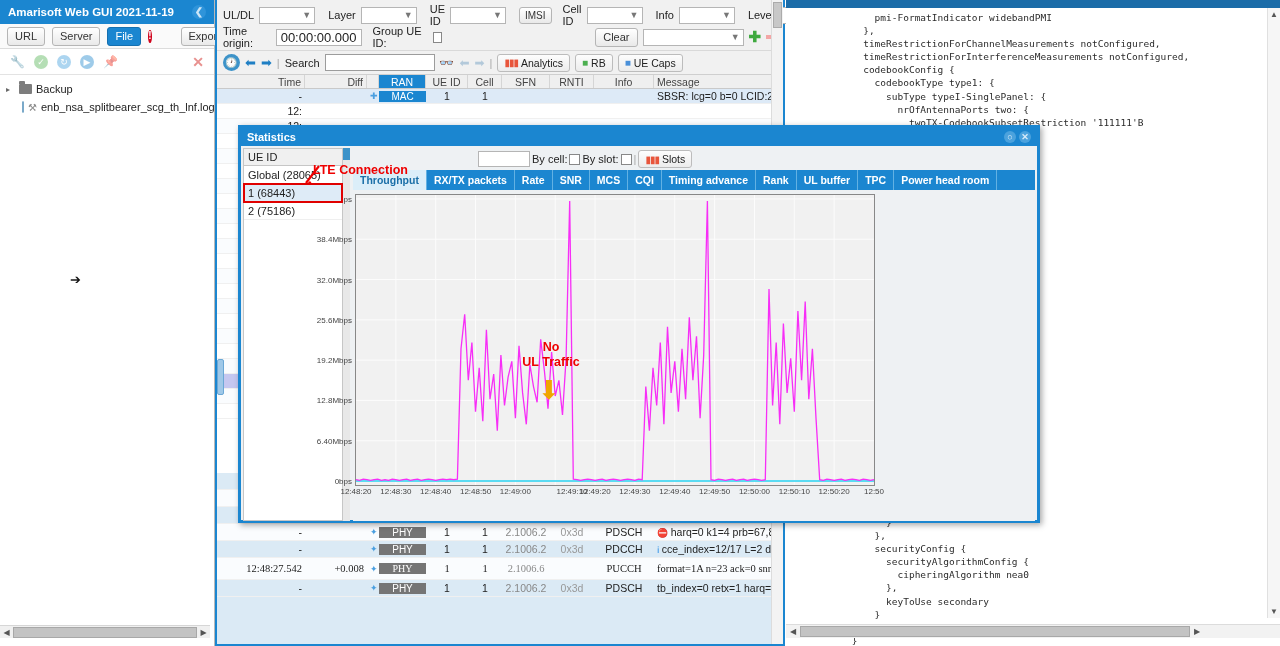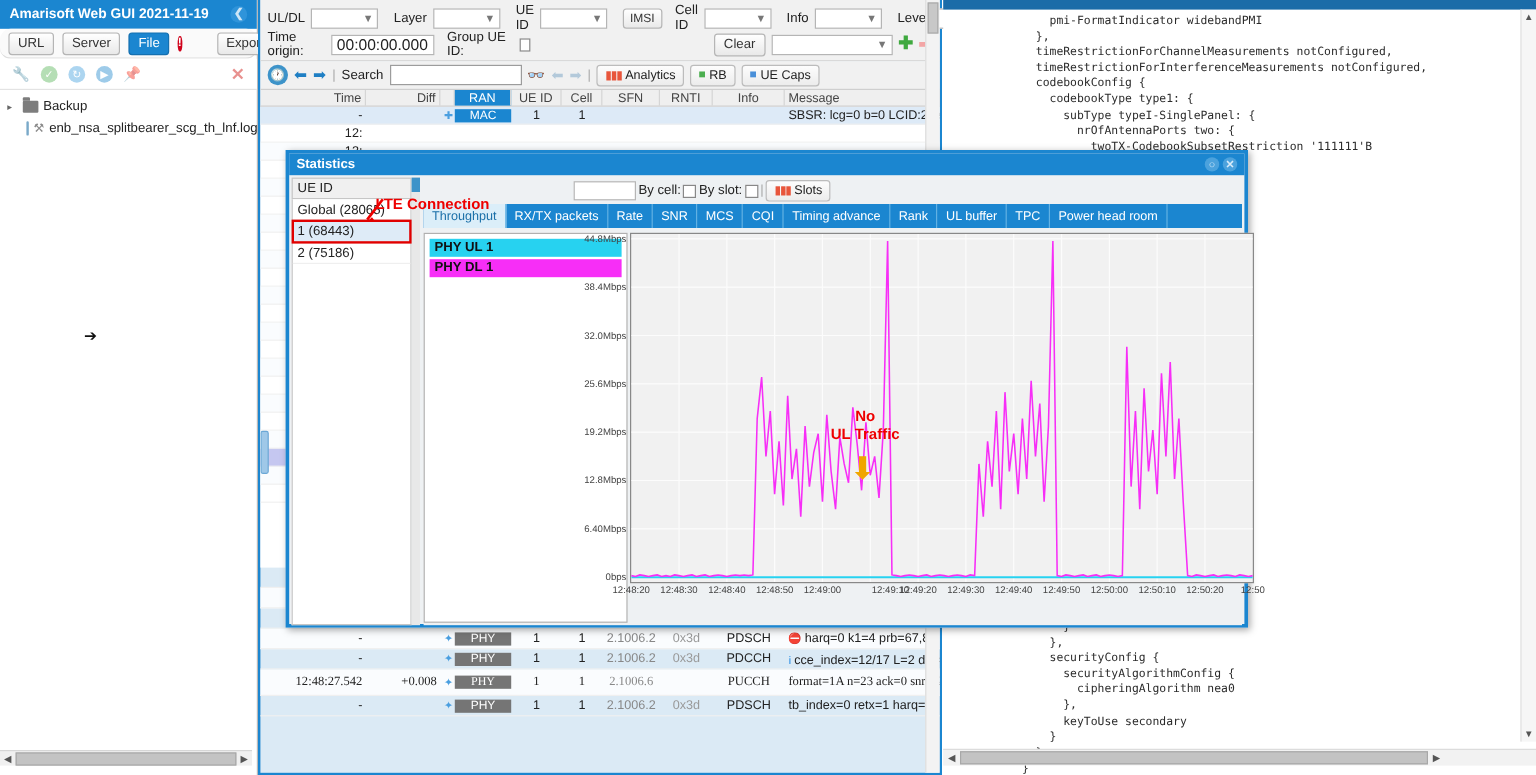--- a/index.html
+++ b/index.html
@@ -25,21 +25,21 @@
     font-size: 11.5px; font-weight: bold;
   }
   .lp-title .t { flex: 1; }
   .collapse-circ {
     width: 14px; height: 14px; border-radius: 50%;
     background: #2f94da; color: #cde6f7; font-size: 10px;
     display: flex; align-items: center; justify-content: center; line-height: 1;
   }
   .lp-toolbar {
     height: 25px; display: flex; align-items: center; gap: 7px;
-    padding: 0 7px; background: #fafafa; border-bottom: 1px solid #dcdcdc; border-radius: 9px;
+    padding: 0 7px; background: #fafafa; border-bottom: 1px solid #dcdcdc;
   }
   .btn3d {
     border: 1px solid #b5b5b5; background: linear-gradient(#ffffff,#e9e9e9);
     border-radius: 3px; padding: 2px 7px; font-size: 11px; color: #333;
     cursor: default; line-height: 13px;
   }
   .btn3d.active { background: #1b86d0; border-color: #1570b0; color: #fff; }
   .err-dot {
     width: 13px; height: 13px; border-radius: 50%; background: #d0021b;
     color: #fff; font-size: 10px; font-weight: bold;
@@ -264,21 +264,21 @@
 
   .right-col { flex: 1; display: flex; flex-direction: column; margin-left: 3px; }
   .sd-toolbar { height: 22px; display: flex; align-items: center; gap: 2px; padding-left: 5px; }
   .spin {
     width: 52px; height: 16px; background: #fff; border: 1px solid #b5b5b5;
     display: flex; align-items: center; justify-content: flex-end; padding-right: 2px;
     color: #777; font-size: 8px;
   }
   .sd-tabs { display: flex; height: 20px; background: #1b86d0; }
   .sd-tab {
-    color: #fff; font-size: 10.5px; font-weight: normal; padding: 0 7px;
+    color: #fff; font-size: 10.5px; font-weight: bold; padding: 0 7px;
     line-height: 20px; border-right: 1px solid #62b1e3;
   }
   .sd-tab.on { background: #dbeef9; color: #1a6fa8; }
   .sd-main { flex: 1; display: flex; background: #eef1f3; }
 
   .legend-box {
     width: 170px; background: #fff; border: 1px solid #b0b0b0; margin: 4px 0 2px 0;
     padding: 4px 4px 0 4px;
   }
   .lg-item {
@@ -731,24 +731,20 @@
             <div class="sd-tab">MCS</div>
             <div class="sd-tab">CQI</div>
             <div class="sd-tab">Timing advance</div>
             <div class="sd-tab">Rank</div>
             <div class="sd-tab">UL buffer</div>
             <div class="sd-tab">TPC</div>
             <div class="sd-tab">Power head room</div>
           </div>
 
         <div class="sd-main">
-          <div class="legend-box">
-            <div class="lg-item lg-ul">PHY UL 1</div>
-            <div class="lg-item lg-dl">PHY DL 1</div>
-          </div>
 
           <div class="chart-wrap">
             <div class="chart-frame" id="chart-frame">
               <svg id="chart-svg" width="518" height="290" viewBox="0 0 518 290" preserveAspectRatio="none" style="position:absolute;left:0;top:0">
                   <line x1="0" x2="518" y1="4" y2="4" stroke="#fcfcfc" stroke-width="1"></line>
                   <line x1="0" x2="518" y1="44.28571428571428" y2="44.28571428571428" stroke="#fcfcfc" stroke-width="1"></line>
                   <line x1="0" x2="518" y1="84.57142857142856" y2="84.57142857142856" stroke="#fcfcfc" stroke-width="1"></line>
                   <line x1="0" x2="518" y1="124.85714285714283" y2="124.85714285714283" stroke="#fcfcfc" stroke-width="1"></line>
                   <line x1="0" x2="518" y1="165.14285714285714" y2="165.14285714285714" stroke="#fcfcfc" stroke-width="1"></line>
                   <line x1="0" x2="518" y1="205.42857142857142" y2="205.42857142857142" stroke="#fcfcfc" stroke-width="1"></line>

